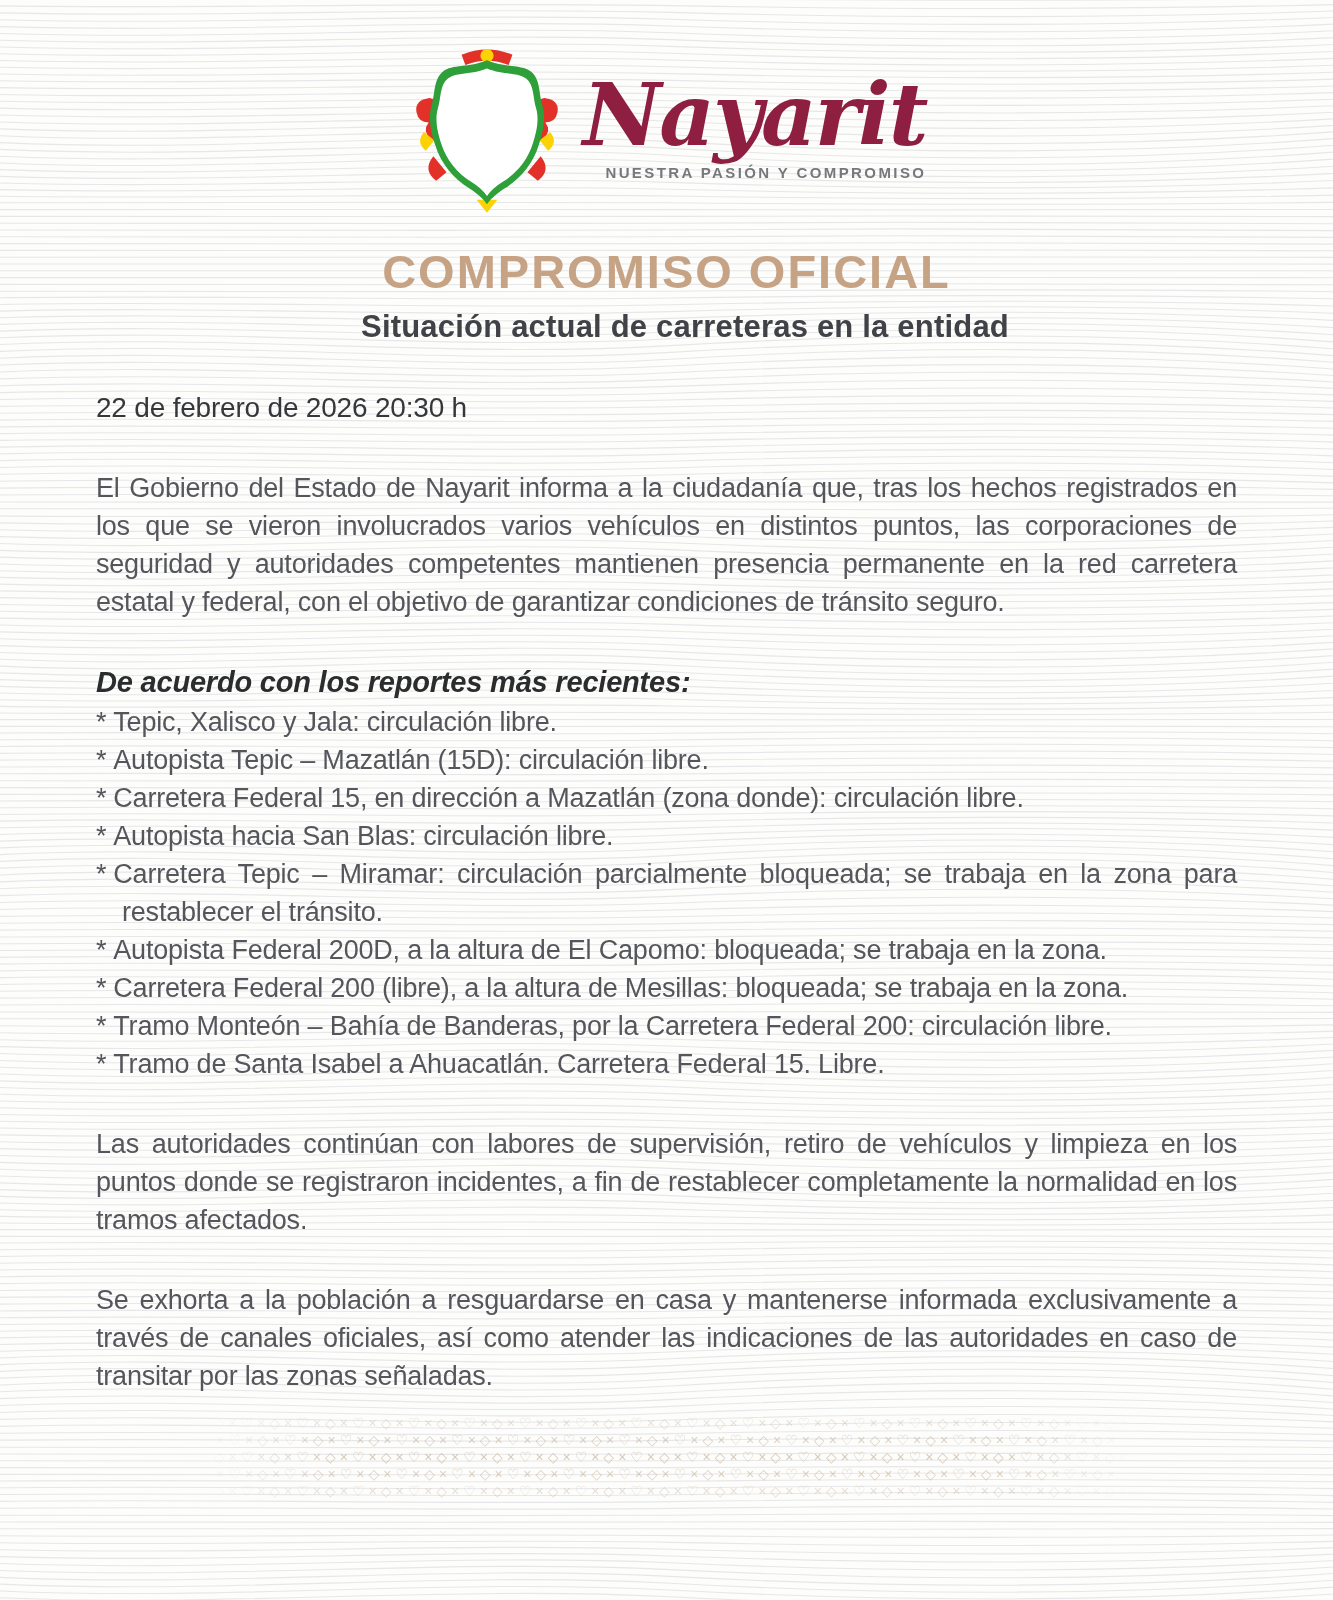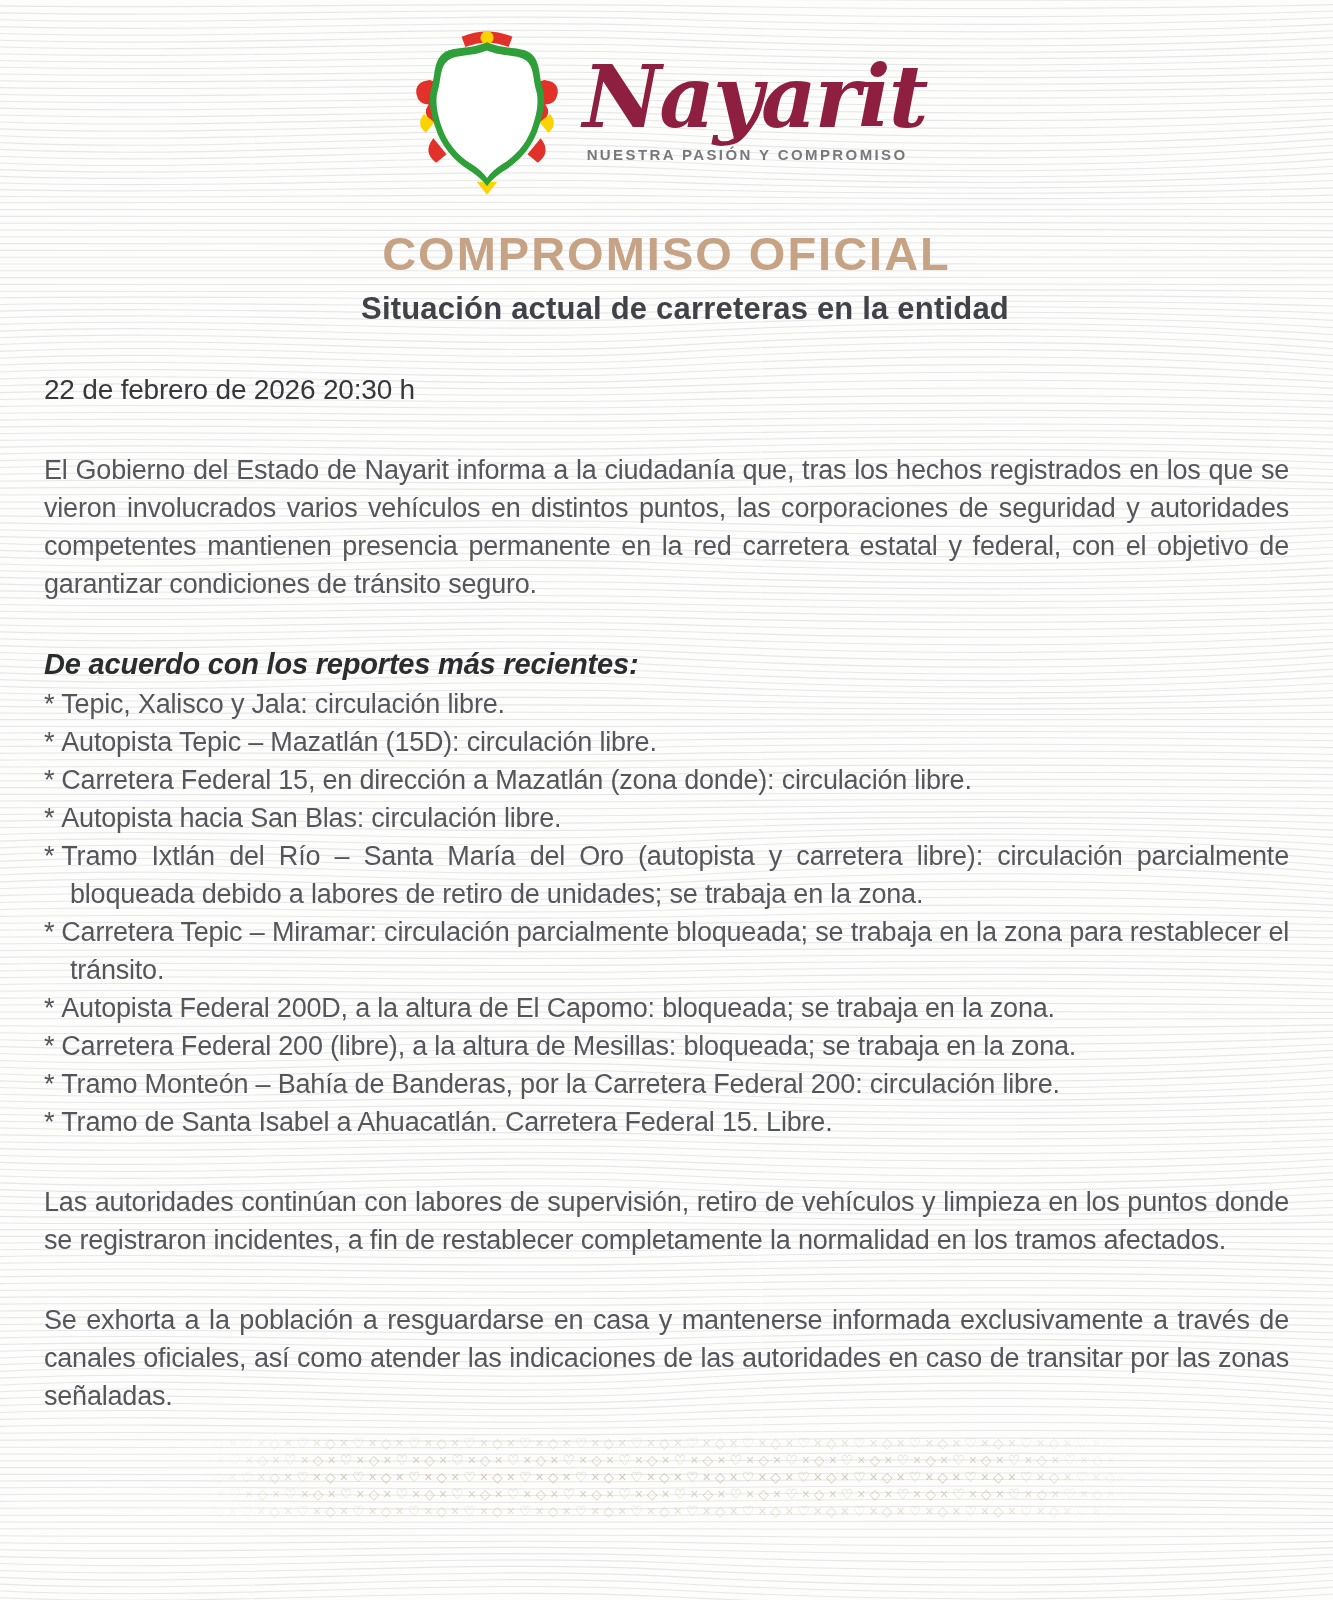--- a/index.html
+++ b/index.html
@@ -8,21 +8,21 @@
     background:#fdfdfc;
     font-family:"Liberation Sans",sans-serif;
     -webkit-font-smoothing:antialiased;
   }
   #wave-bg{position:absolute;inset:0;z-index:0;}
   .page{position:absolute;inset:0;z-index:1;}
 
   
   .logo-row{
     display:flex;justify-content:center;align-items:flex-start;
-    gap:16px;padding-top:26px;height:176px;
+    gap:16px;padding-top:44px;height:176px;text-align:right;
   }
   .emblem{width:160px;height:172px;flex:0 0 auto;}
   .wordmark-col{display:flex;flex-direction:column;margin-top:28px;}
   .wordmark{
     font-family:"DejaVu Serif",serif;font-style:italic;font-weight:700;
     font-size:86px;line-height:1.0;color:#8e1f40;letter-spacing:-2px;
   }
   .tagline{
     margin-top:6px;padding-left:4px;
     font-size:15px;font-weight:700;letter-spacing:2.4px;color:#77787c;
@@ -32,21 +32,21 @@
   .main-title{
     margin:24px 0 0;text-align:center;
     font-size:47px;font-weight:700;letter-spacing:2px;color:#c7a385;
   }
   .sub-title{
     margin:10px 0 0;text-align:center;
     font-size:31px;font-weight:700;color:#414247;letter-spacing:0.2px;padding-left:37px;
   }
 
   
-  .doc{padding:0 44px;color:#55565b;font-size:27px;line-height:38px;letter-spacing:-0.2px;}
+  .doc{padding:0 96px;color:#55565b;font-size:27px;line-height:38px;letter-spacing:-0.2px;}
   .doc-date{margin:44px 0 0;color:#36373b;font-size:28px;}
   .para{margin:42px 0 0;text-align:justify;}
   .reports-heading{
     margin:42px 0 0;font-size:29px;font-weight:700;color:#2b2c2e;line-height:38px;font-style:italic;
   }
   ul.reports{list-style:none;margin:2px 0 0;padding:0;}
   ul.reports li{
     padding-left:26px;text-indent:-26px;text-align:justify;line-height:38px;
   }
   .bullet{margin-right:7px;}
@@ -387,21 +387,20 @@
 
     <p class="para">El Gobierno del Estado de Nayarit informa a la ciudadanía que, tras los hechos registrados en los que se vieron involucrados varios vehículos en distintos puntos, las corporaciones de seguridad y autoridades competentes mantienen presencia permanente en la red carretera estatal y federal, con el objetivo de garantizar condiciones de tránsito seguro.</p>
 
     <h3 class="reports-heading">De acuerdo con los reportes más recientes:</h3>
 
     <ul class="reports">
         <li><span class="bullet">*</span><span>Tepic, Xalisco y Jala: circulación libre.</span></li>
         <li><span class="bullet">*</span><span>Autopista Tepic – Mazatlán (15D): circulación libre.</span></li>
         <li><span class="bullet">*</span><span>Carretera Federal 15, en dirección a Mazatlán (zona donde): circulación libre.</span></li>
         <li><span class="bullet">*</span><span>Autopista hacia San Blas: circulación libre.</span></li>
-        <li><span class="bullet">*</span><span>Tramo Ixtlán del Río – Santa María del Oro (autopista y carretera libre): circulación parcialmente bloqueada debido a labores de retiro de unidades; se trabaja en la zona.</span></li>
         <li><span class="bullet">*</span><span>Carretera Tepic – Miramar: circulación parcialmente bloqueada; se trabaja en la zona para restablecer el tránsito.</span></li>
         <li><span class="bullet">*</span><span>Autopista Federal 200D, a la altura de El Capomo: bloqueada; se trabaja en la zona.</span></li>
         <li><span class="bullet">*</span><span>Carretera Federal 200 (libre), a la altura de Mesillas: bloqueada; se trabaja en la zona.</span></li>
         <li><span class="bullet">*</span><span>Tramo Monteón – Bahía de Banderas, por la Carretera Federal 200: circulación libre.</span></li>
         <li><span class="bullet">*</span><span>Tramo de Santa Isabel a Ahuacatlán. Carretera Federal 15. Libre.</span></li>
       </ul>
 
     <p class="para">Las autoridades continúan con labores de supervisión, retiro de vehículos y limpieza en los puntos donde se registraron incidentes, a fin de restablecer completamente la normalidad en los tramos afectados.</p>
 
     <p class="para">Se exhorta a la población a resguardarse en casa y mantenerse informada exclusivamente a través de canales oficiales, así como atender las indicaciones de las autoridades en caso de transitar por las zonas señaladas.</p>

